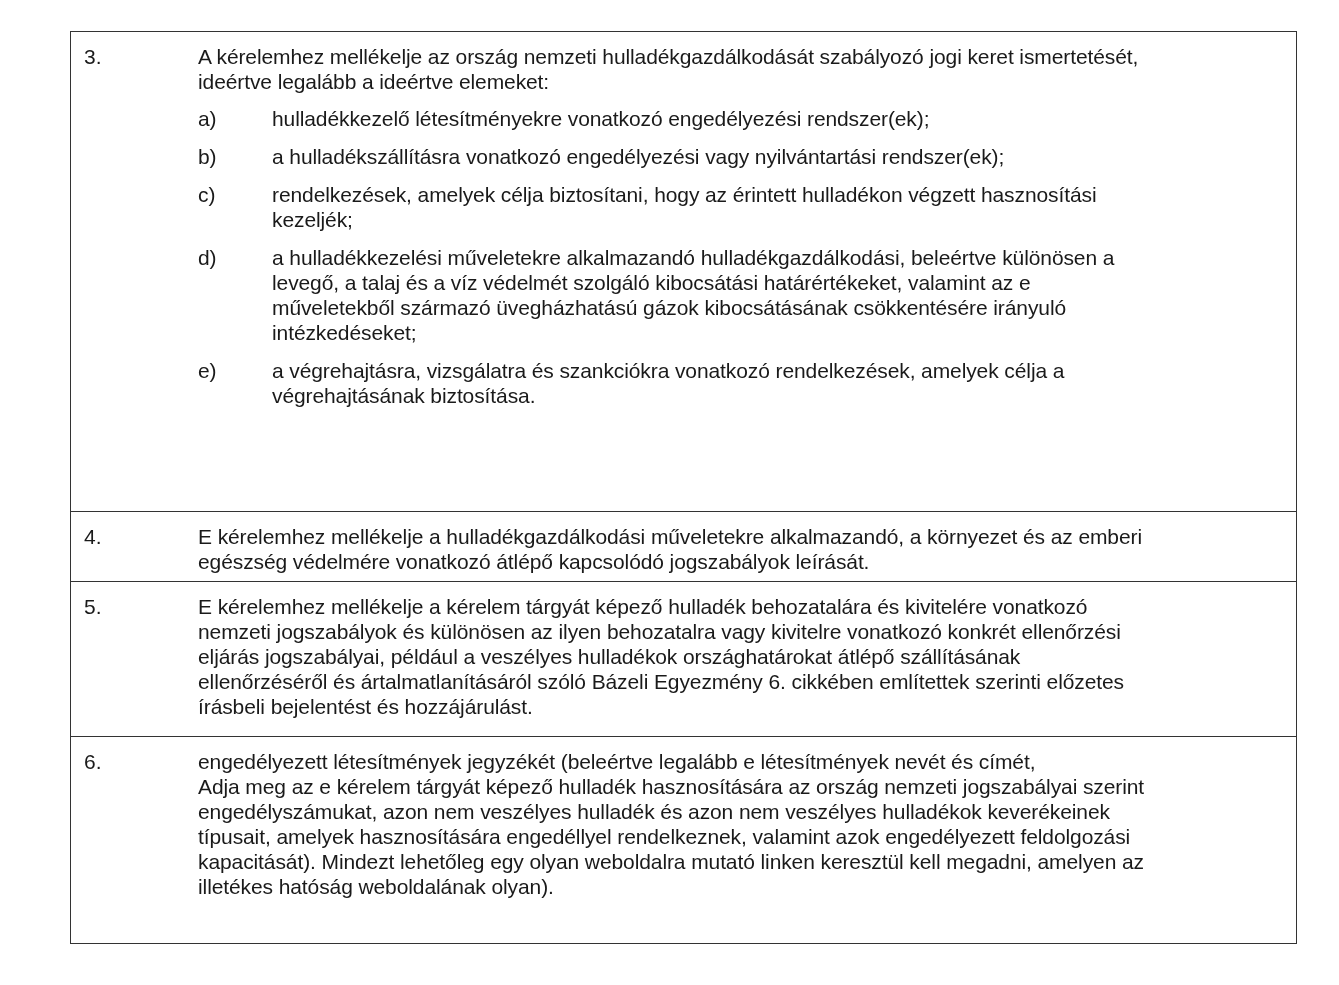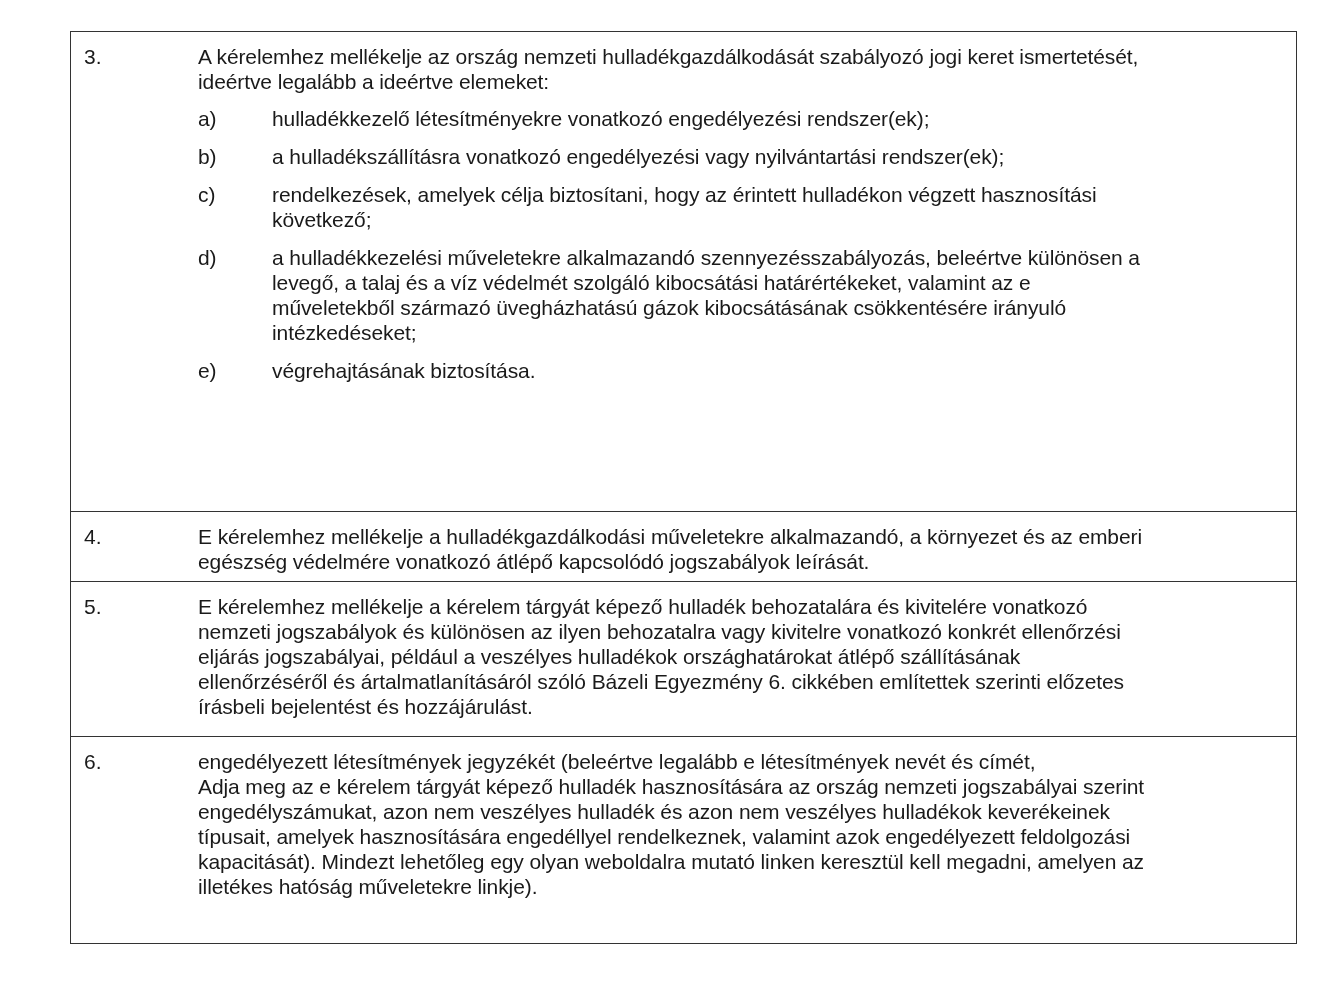--- a/index.html
+++ b/index.html
@@ -84,35 +84,36 @@
         <div class="subitem">
           <div class="subitem-label">b)</div>
           <div class="subitem-text">
             <span class="line">a hulladékszállításra vonatkozó engedélyezési vagy nyilvántartási rendszer(ek);</span>
           </div>
         </div>
         <div class="subitem">
           <div class="subitem-label">c)</div>
           <div class="subitem-text">
             <span class="line">rendelkezések, amelyek célja biztosítani, hogy az érintett hulladékon végzett hasznosítási</span>
-            <span class="line">következő;</span>
+            <span class="line">kezeljék;</span>
           </div>
         </div>
         <div class="subitem">
           <div class="subitem-label">d)</div>
           <div class="subitem-text">
-            <span class="line">a hulladékkezelési műveletekre alkalmazandó szennyezésszabályozás, beleértve különösen a</span>
+            <span class="line">a hulladékkezelési műveletekre alkalmazandó hulladékgazdálkodási, beleértve különösen a</span>
             <span class="line">levegő, a talaj és a víz védelmét szolgáló kibocsátási határértékeket, valamint az e</span>
             <span class="line">műveletekből származó üvegházhatású gázok kibocsátásának csökkentésére irányuló</span>
             <span class="line">intézkedéseket;</span>
           </div>
         </div>
         <div class="subitem">
           <div class="subitem-label">e)</div>
           <div class="subitem-text">
+            <span class="line">a végrehajtásra, vizsgálatra és szankciókra vonatkozó rendelkezések, amelyek célja a</span>
             <span class="line">végrehajtásának biztosítása.</span>
           </div>
         </div>
       </div>
     </div>
   </div>
 
   <div class="row row-2">
     <div class="row-num">4.</div>
     <div class="row-body">
@@ -133,17 +134,17 @@
   </div>
 
   <div class="row row-4">
     <div class="row-num">6.</div>
     <div class="row-body">
       <span class="line">engedélyezett létesítmények jegyzékét (beleértve legalább e létesítmények nevét és címét,</span>
       <span class="line">Adja meg az e kérelem tárgyát képező hulladék hasznosítására az ország nemzeti jogszabályai szerint</span>
       <span class="line">engedélyszámukat, azon nem veszélyes hulladék és azon nem veszélyes hulladékok keverékeinek</span>
       <span class="line">típusait, amelyek hasznosítására engedéllyel rendelkeznek, valamint azok engedélyezett feldolgozási</span>
       <span class="line">kapacitását). Mindezt lehetőleg egy olyan weboldalra mutató linken keresztül kell megadni, amelyen az</span>
-      <span class="line">illetékes hatóság műveletekre linkje).</span>
+      <span class="line">illetékes hatóság weboldalának olyan).</span>
     </div>
   </div>
 
 </div>
 
 </body></html>

